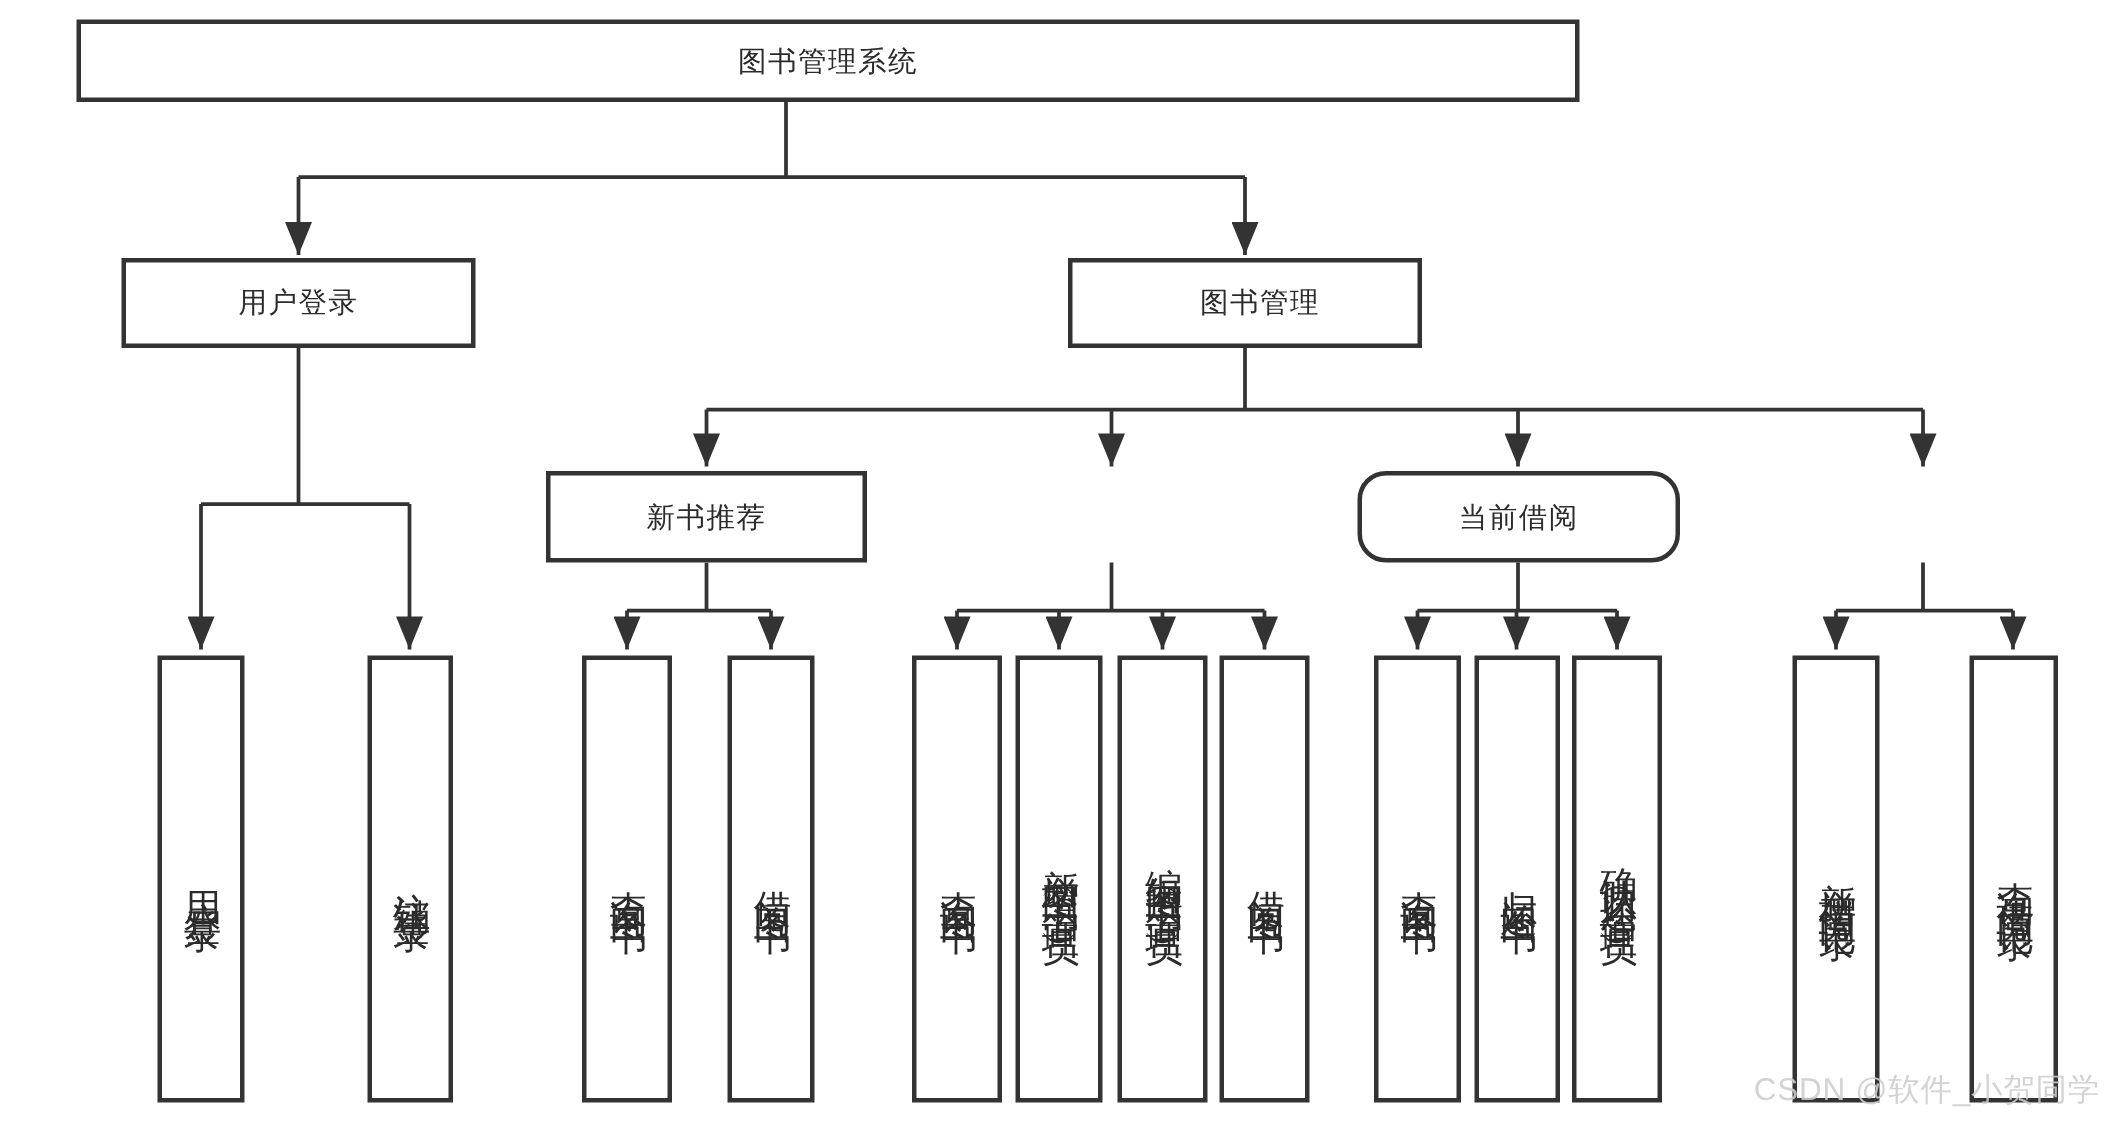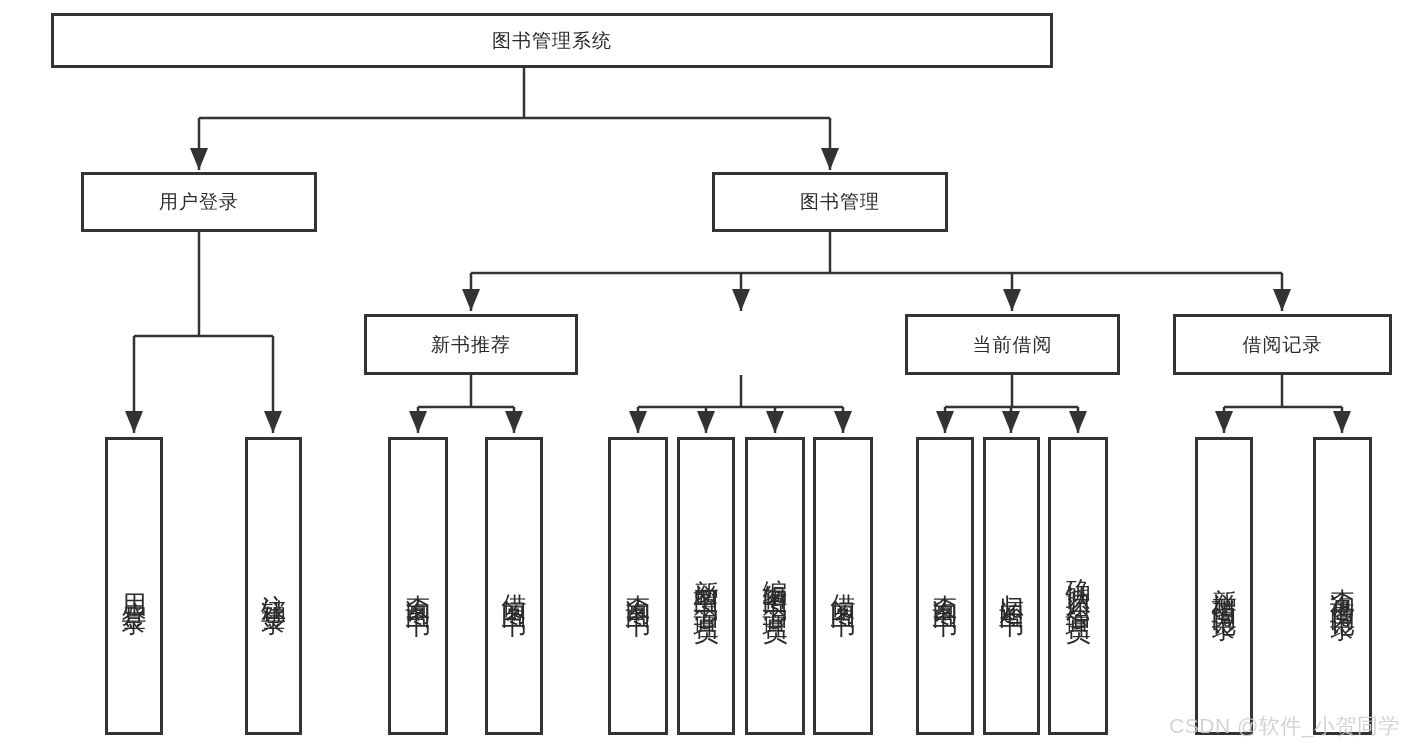--- a/index.html
+++ b/index.html
@@ -115,25 +115,22 @@
   <div class="node h-label" style="left:81px; top:172px; width:236px; height:60px;">
     <span>用户登录</span>
   </div>
   <div class="node h-label" style="left:712px; top:172px; width:236px; height:60px;padding-left:20px;">
     <span>图书管理</span>
   </div>
 
   <div class="node h-label" style="left:364px; top:314px; width:214px; height:61px;text-align:right;">
     <span>新书推荐</span>
   </div>
-  <div class="node h-label" style="left:905px; top:314px; width:215px; height:61px;">
+  <div class="node h-label" style="left:905px; top:314px; width:215px; height:61px;border-radius:19px;">
     <span>当前借阅</span>
-  </div>
-  <div class="node h-label" style="left:1173px; top:314px; width:219px; height:61px;">
-    <span>借阅记录</span>
   </div>
 
   <div class="node leaf" style="left:105px; top:437px; width:58px; height:298px;">
     <span class="v-text">用户登录</span>
   </div>
   <div class="node leaf" style="left:245px; top:437px; width:57px; height:298px;">
     <span class="v-text">注销登录</span>
   </div>
 
   <div class="node leaf" style="left:388px; top:437px; width:60px; height:298px;">

